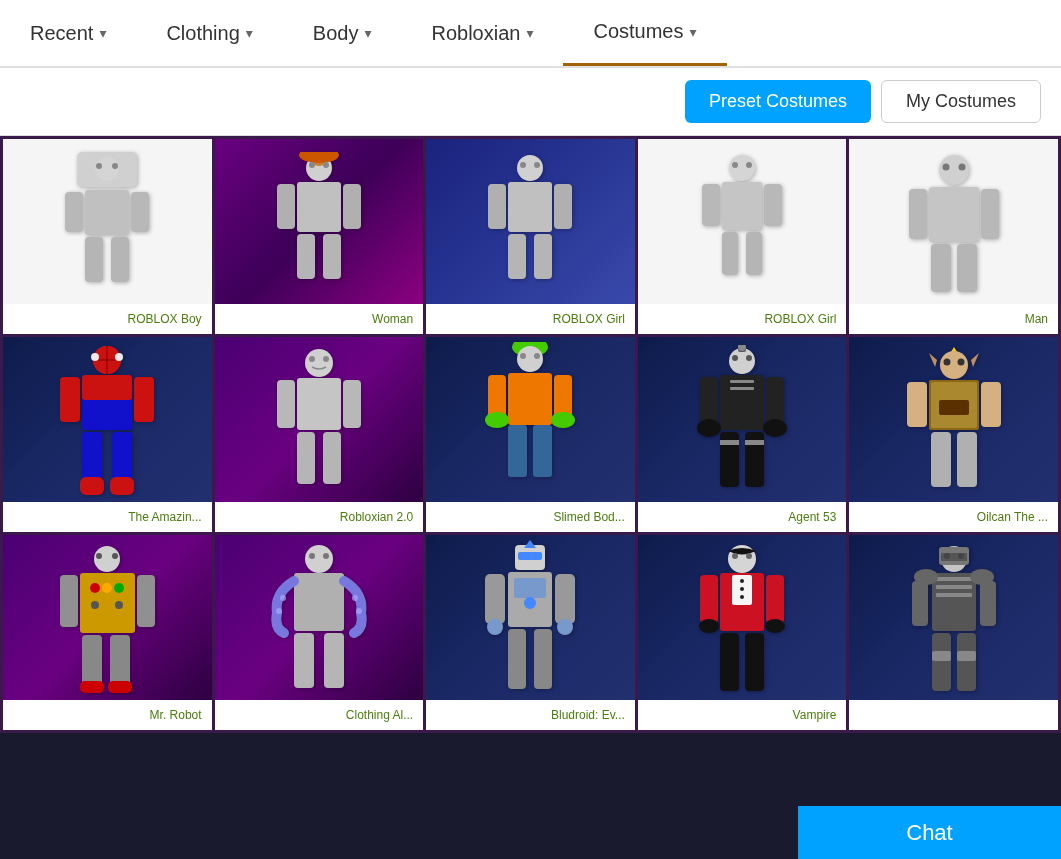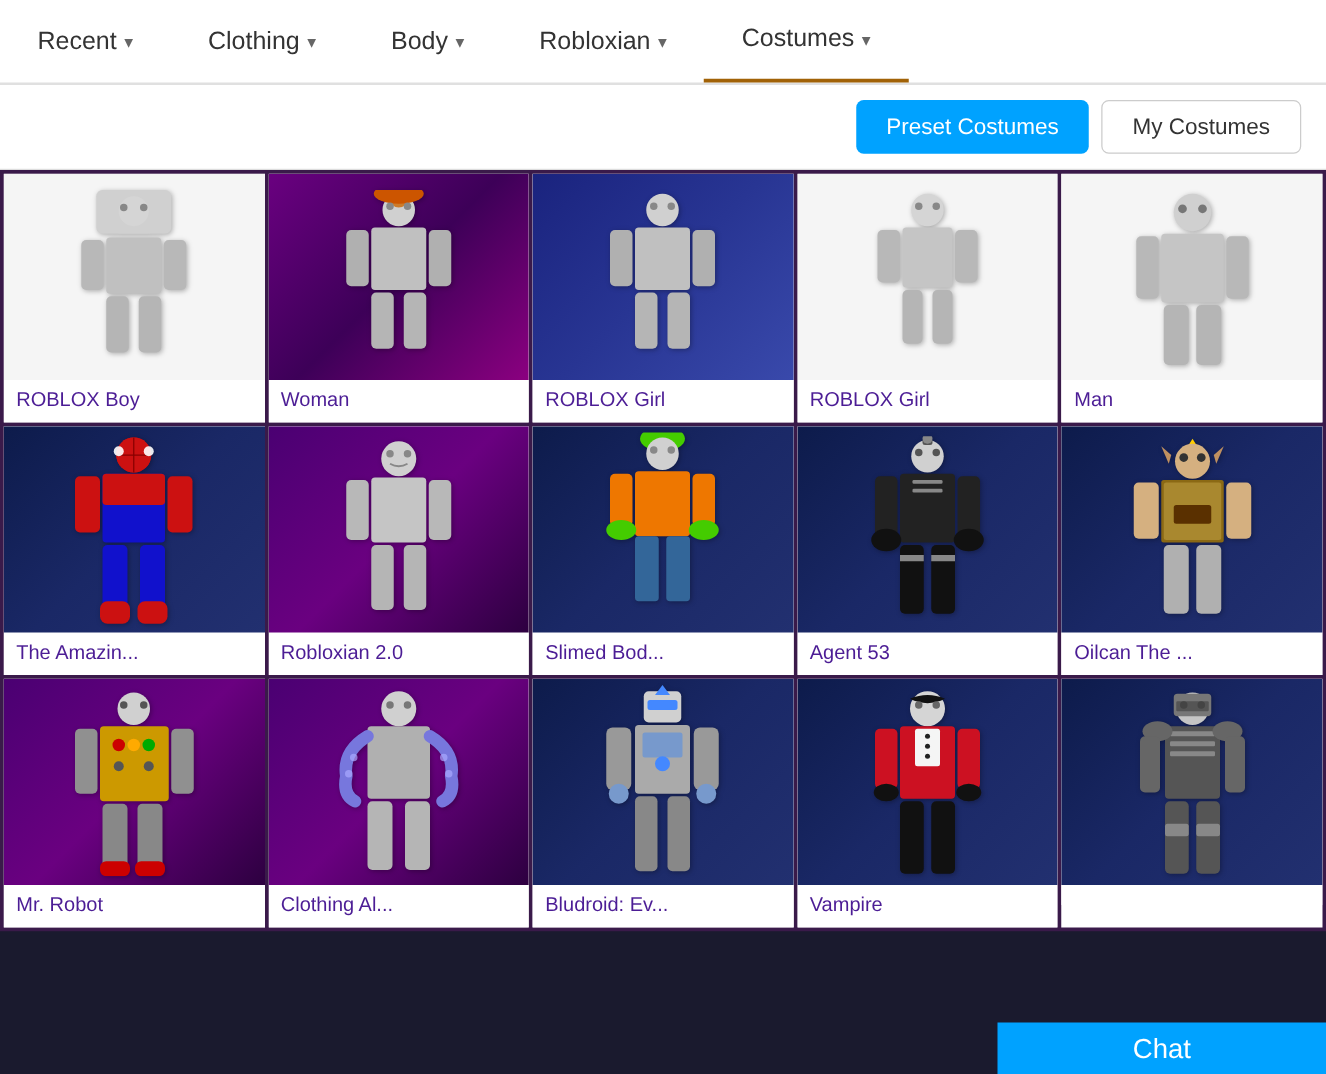--- a/index.html
+++ b/index.html
@@ -95,40 +95,41 @@
       height: 165px;
       display: flex;
       align-items: center;
       justify-content: center;
       overflow: hidden;
       position: relative;
     }
 
     .grid-item-label {
       padding: 8px 10px;
-      font-size: 16px;
-      color: #4c1d95;
+      font-size: 12px;
+      color: #4d7c0f;
       font-weight: 400;
       background: white;
+      text-align: right;
     }
 
     
     .bg-white { background: #f5f5f5; }
     .bg-purple { background: linear-gradient(135deg, #6a0080, #3d0058, #8b0080); }
     .bg-blue { background: linear-gradient(135deg, #1a237e, #283593, #3949ab); }
     .bg-darkblue { background: linear-gradient(135deg, #0d1b4b, #1a2866, #223070); }
     .bg-darkpurple { background: linear-gradient(135deg, #4a0072, #6a0080, #2d0040); }
 
     
     .chat-btn {
       position: fixed;
       bottom: 0;
       right: 0;
       width: 263px;
-      height: 41px;
+      height: 53px;
       background: #00a2ff;
       display: flex;
       align-items: center;
       justify-content: center;
       color: white;
       font-size: 22px;
       font-weight: 500;
       cursor: pointer;
     }
 

